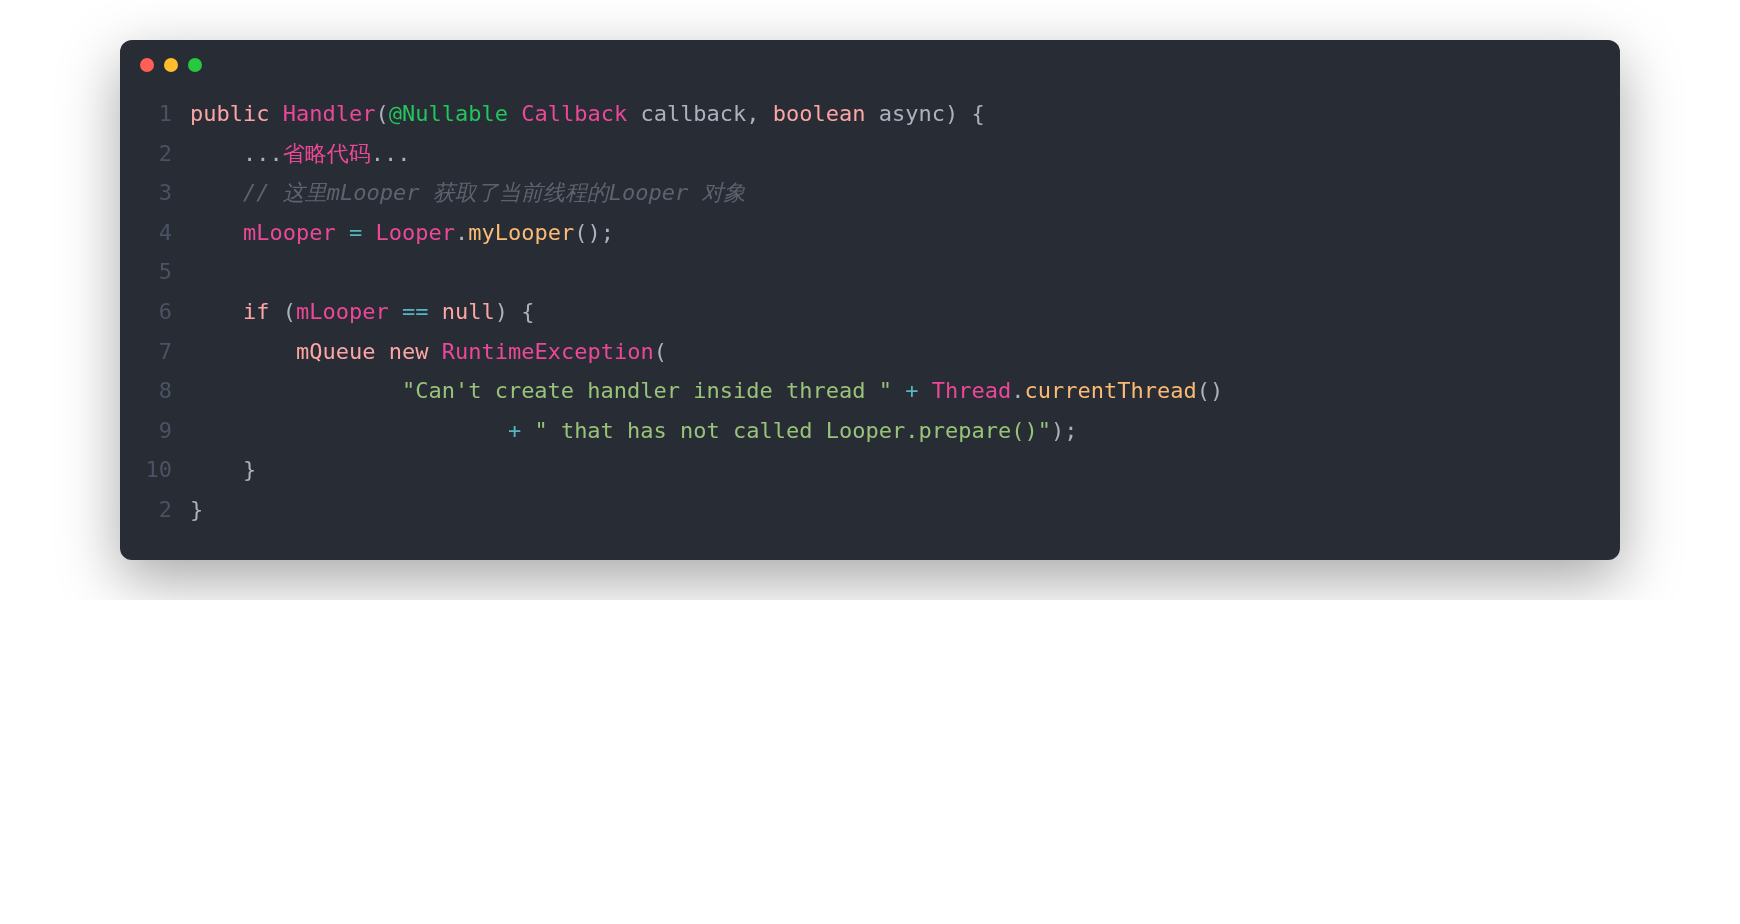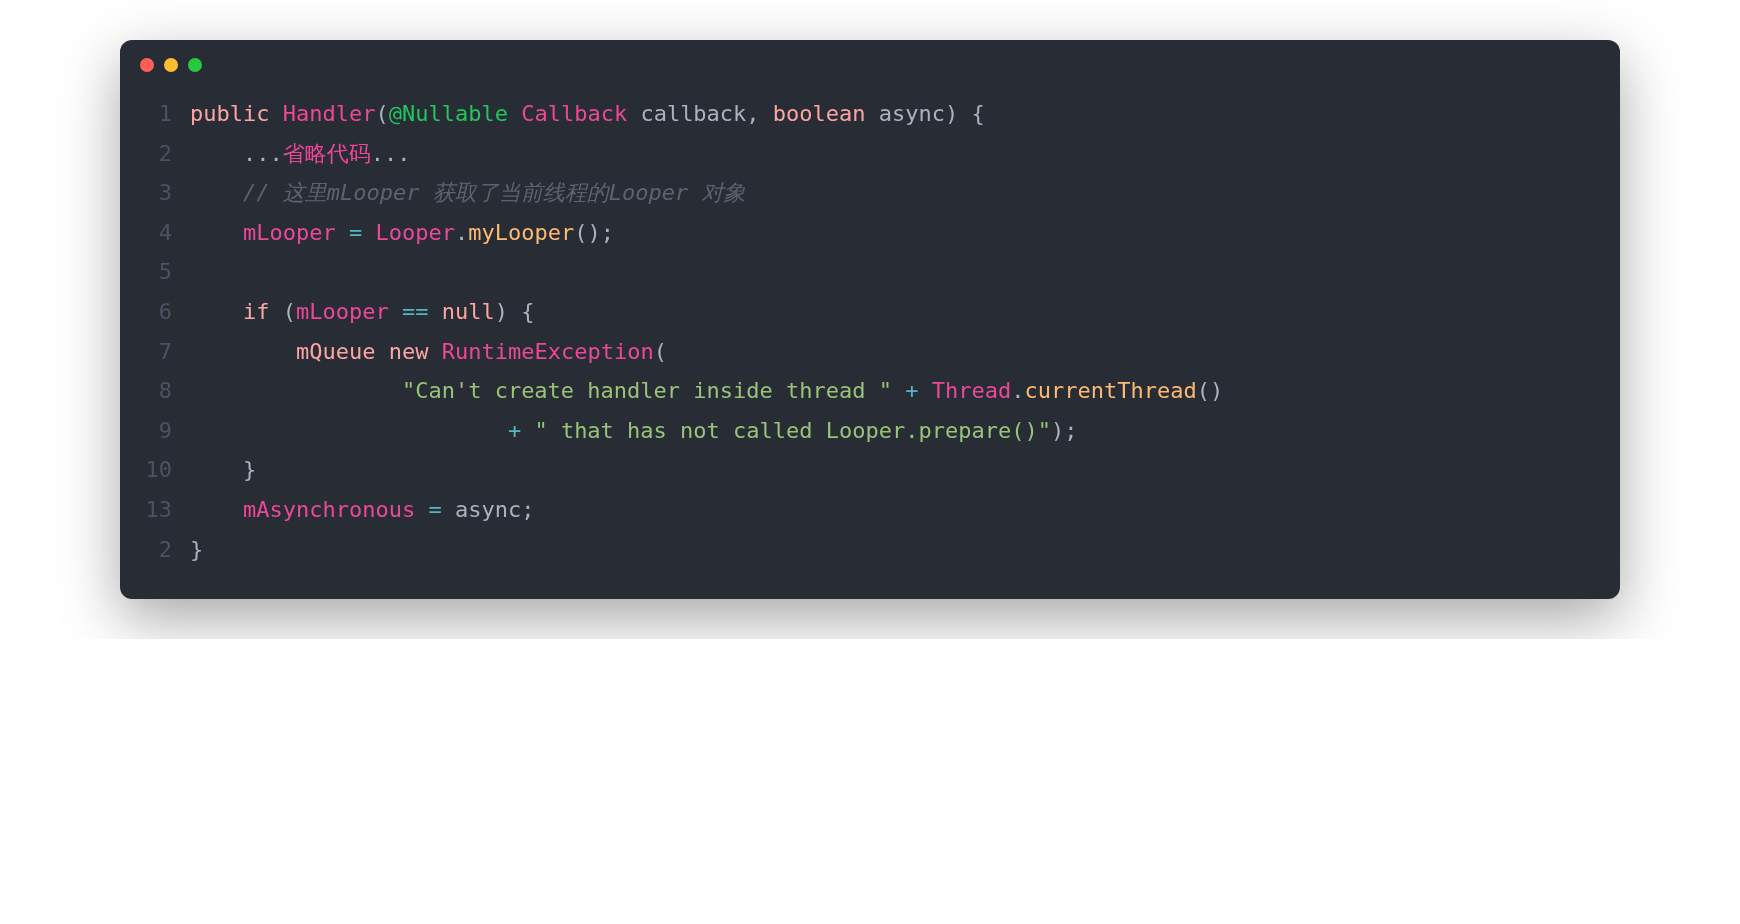--- a/index.html
+++ b/index.html
@@ -82,16 +82,15 @@
       <div class="line"><span class="lineno">1</span><span class="code"><span class="tok-keyword">public</span><span class="tok-default"> </span><span class="tok-type">Handler</span><span class="tok-punct">(</span><span class="tok-anno">@Nullable</span><span class="tok-default"> </span><span class="tok-type">Callback</span><span class="tok-default"> </span><span class="tok-param">callback</span><span class="tok-punct">, </span><span class="tok-keyword">boolean</span><span class="tok-default"> </span><span class="tok-param">async</span><span class="tok-punct">) {</span></span></div>
       <div class="line"><span class="lineno">2</span><span class="code"><span class="tok-default">    ...</span><span class="tok-ident">省略代码</span><span class="tok-default">...</span></span></div>
       <div class="line"><span class="lineno">3</span><span class="code"><span class="tok-default">    </span><span class="tok-comment">// 这里mLooper 获取了当前线程的Looper 对象</span></span></div>
       <div class="line"><span class="lineno">4</span><span class="code"><span class="tok-default">    </span><span class="tok-ident">mLooper</span><span class="tok-default"> </span><span class="tok-op">=</span><span class="tok-default"> </span><span class="tok-type">Looper</span><span class="tok-punct">.</span><span class="tok-func">myLooper</span><span class="tok-punct">();</span></span></div>
       <div class="line"><span class="lineno">5</span><span class="code"><span class="tok-default">    </span></span></div>
       <div class="line"><span class="lineno">6</span><span class="code"><span class="tok-default">    </span><span class="tok-keyword">if</span><span class="tok-default"> </span><span class="tok-punct">(</span><span class="tok-ident">mLooper</span><span class="tok-default"> </span><span class="tok-op">==</span><span class="tok-default"> </span><span class="tok-keyword">null</span><span class="tok-punct">) {</span></span></div>
       <div class="line"><span class="lineno">7</span><span class="code"><span class="tok-default">        </span><span class="tok-keyword">mQueue</span><span class="tok-default"> </span><span class="tok-keyword">new</span><span class="tok-default"> </span><span class="tok-type">RuntimeException</span><span class="tok-punct">(</span></span></div>
       <div class="line"><span class="lineno">8</span><span class="code"><span class="tok-default">                </span><span class="tok-string">"Can't create handler inside thread "</span><span class="tok-default"> </span><span class="tok-op">+</span><span class="tok-default"> </span><span class="tok-type">Thread</span><span class="tok-punct">.</span><span class="tok-func">currentThread</span><span class="tok-punct">()</span></span></div>
       <div class="line"><span class="lineno">9</span><span class="code"><span class="tok-default">                        </span><span class="tok-op">+</span><span class="tok-default"> </span><span class="tok-string">" that has not called Looper.prepare()"</span><span class="tok-punct">);</span></span></div>
       <div class="line"><span class="lineno">10</span><span class="code"><span class="tok-default">    </span><span class="tok-punct">}</span></span></div>
-      <div class="line"><span class="lineno">13</span><span class="code"><span class="tok-default">    </span><span class="tok-ident">mAsynchronous</span><span class="tok-default"> </span><span class="tok-op">=</span><span class="tok-default"> </span><span class="tok-param">async</span><span class="tok-punct">;</span></span></div>
       <div class="line"><span class="lineno">2</span><span class="code"><span class="tok-punct">}</span></span></div>
     </div>
 </div>
 
 </body></html>

